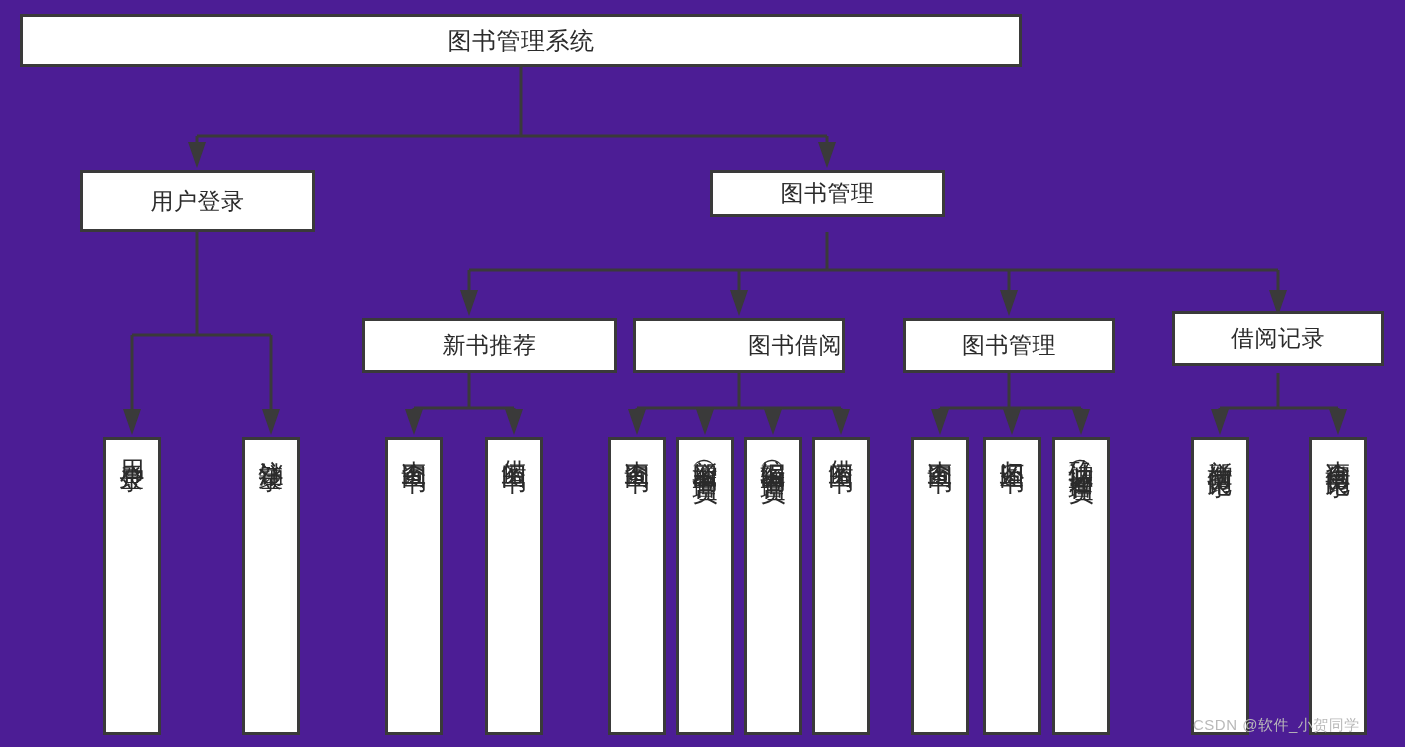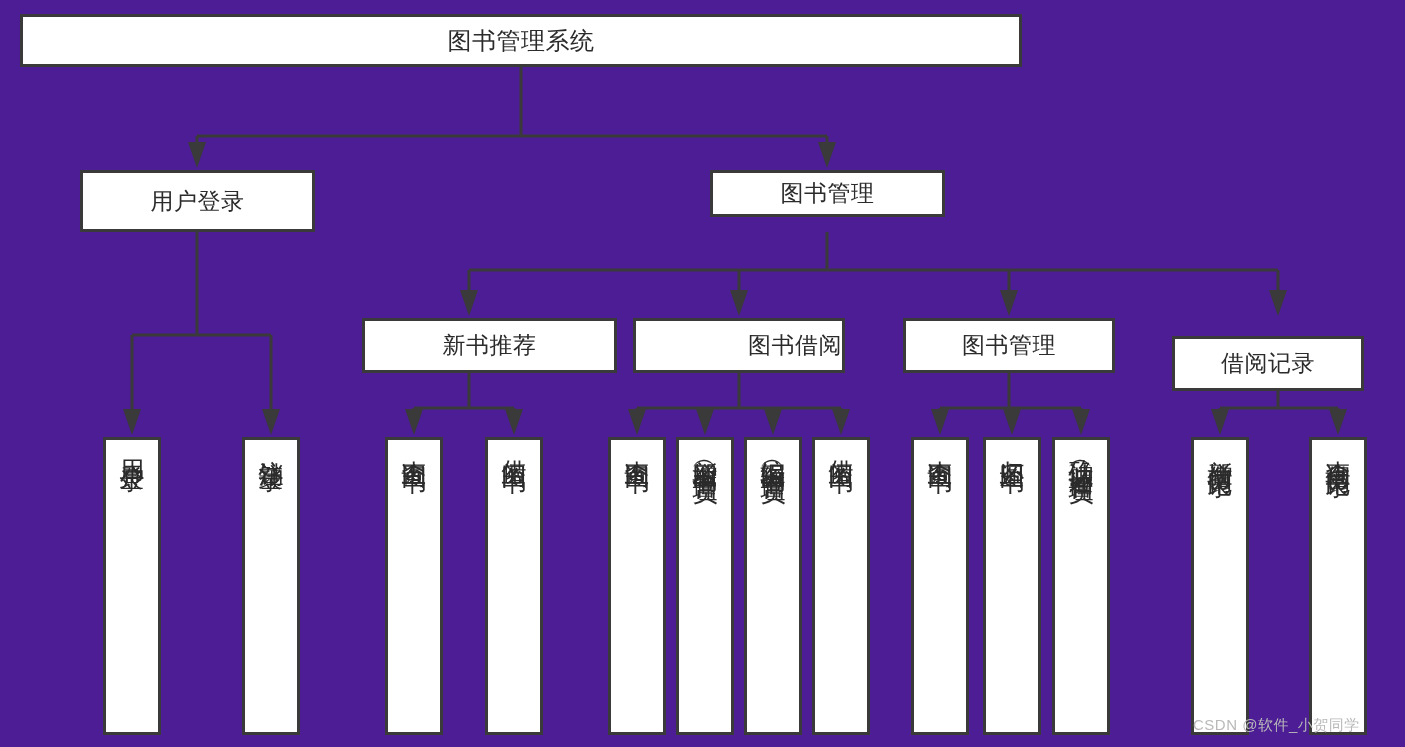--- a/index.html
+++ b/index.html
@@ -140,21 +140,21 @@
       </div>
       <div class="node horiz" style="left: 362px; top: 318px; width: 255px; height: 55px;">
         <span class="label">新书推荐</span>
       </div>
       <div class="node horiz" style="left: 633px; top: 318px; width: 212px; height: 55px; justify-content: flex-end;">
         <span class="label">图书借阅</span>
       </div>
       <div class="node horiz" style="left: 903px; top: 318px; width: 212px; height: 55px;">
         <span class="label">图书管理</span>
       </div>
-      <div class="node horiz" style="left: 1172px; top: 336px; width: 192px; height: 55px;">
+      <div class="node horiz" style="left: 1172px; top: 311px; width: 212px; height: 55px;">
         <span class="label">借阅记录</span>
       </div>
       <div class="node vert" style="left: 103px; top: 437px; width: 58px; height: 298px;">
         <span class="label">用户登录</span>
       </div>
       <div class="node vert" style="left: 242px; top: 437px; width: 58px; height: 298px;">
         <span class="label">注销登录</span>
       </div>
       <div class="node vert" style="left: 385px; top: 437px; width: 58px; height: 298px;">
         <span class="label">查询图书</span>

